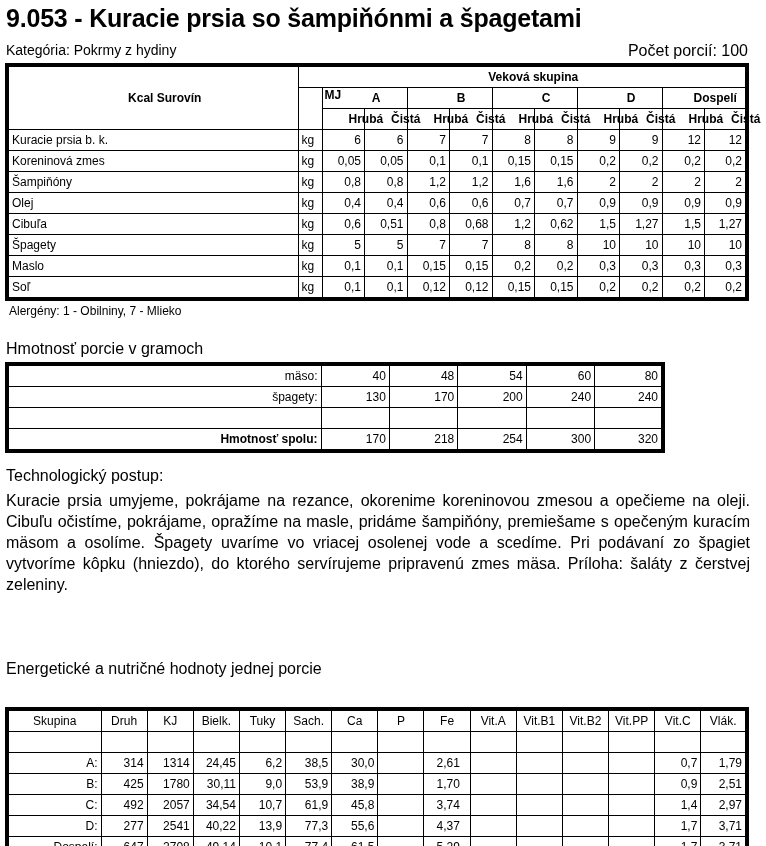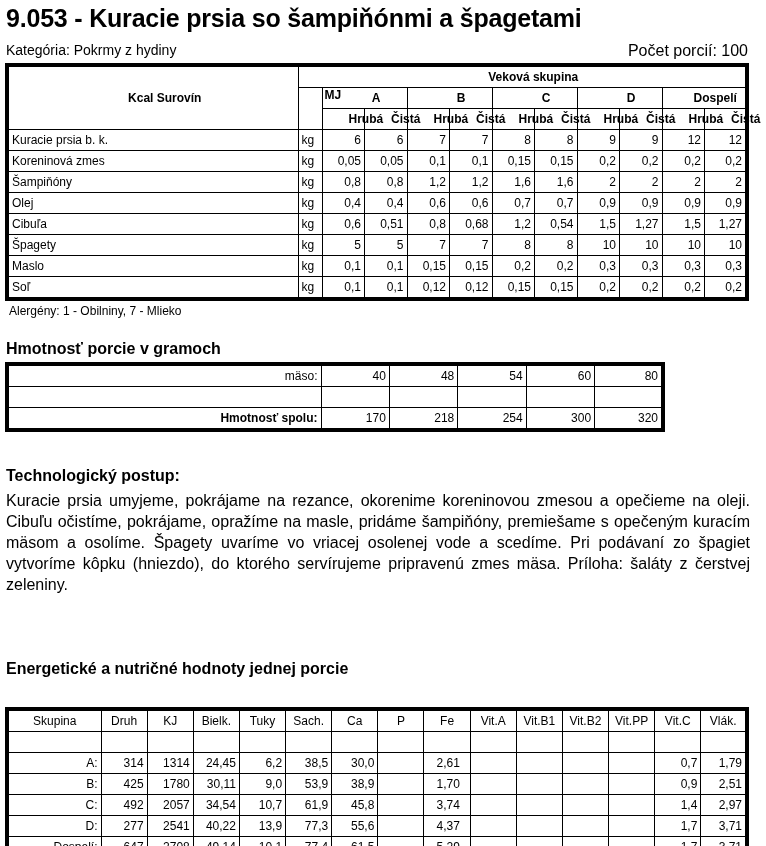--- a/index.html
+++ b/index.html
@@ -21,21 +21,21 @@
 
   
   #ing-table { left: 5px; top: 63px; width: 744px; table-layout: fixed; }
   #ing-table th { font-weight: bold; text-align: center; height: 20px; padding-left: 26px; }
   #ing-table td { height: 20px; text-align: right; }
   #ing-table td.name { text-align: left; }
   #ing-table td.mj { text-align: left; }
 
   #allergens { left: 9px; top: 304px; font-size: 12px; }
 
-  h2.sec { margin: 0; font-size: 16px; font-weight: bold; white-space: nowrap; }
+  h2.sec { margin: 0; font-size: 16px; font-weight: normal; white-space: nowrap; }
   #h-weight { left: 6px; top: 340px; }
   #weight-table { left: 5px; top: 362px; width: 660px; table-layout: fixed; }
   #weight-table td { height: 20px; text-align: right; }
   #weight-table td.lbl-bold { font-weight: bold; }
 
   #h-tech { left: 6px; top: 467px; }
   #tech-text {
     left: 6px; top: 490px; width: 744px; font-size: 16px; line-height: 21px; text-align: justify;
   }
 
@@ -151,21 +151,21 @@
         <td>0,9</td>
       </tr>
       <tr>
         <td class="name">Cibuľa</td>
         <td class="mj">kg</td>
         <td>0,6</td>
         <td>0,51</td>
         <td>0,8</td>
         <td>0,68</td>
         <td>1,2</td>
-        <td>0,54</td>
+        <td>0,62</td>
         <td>1,5</td>
         <td>1,27</td>
         <td>1,5</td>
         <td>1,27</td>
       </tr>
       <tr>
         <td class="name">Špagety</td>
         <td class="mj">kg</td>
         <td>5</td>
         <td>5</td>
@@ -222,20 +222,28 @@
       <col>
   </colgroup>
   <tbody id="weight-body">
       <tr>
         <td>mäso:</td>
         <td>40</td>
         <td>48</td>
         <td>54</td>
         <td>60</td>
         <td>80</td>
+      </tr>
+      <tr>
+        <td>špagety:</td>
+        <td>130</td>
+        <td>170</td>
+        <td>200</td>
+        <td>240</td>
+        <td>240</td>
       </tr>
       <tr>
         <td></td>
         <td></td>
         <td></td>
         <td></td>
         <td></td>
         <td></td>
       </tr>
       <tr>

